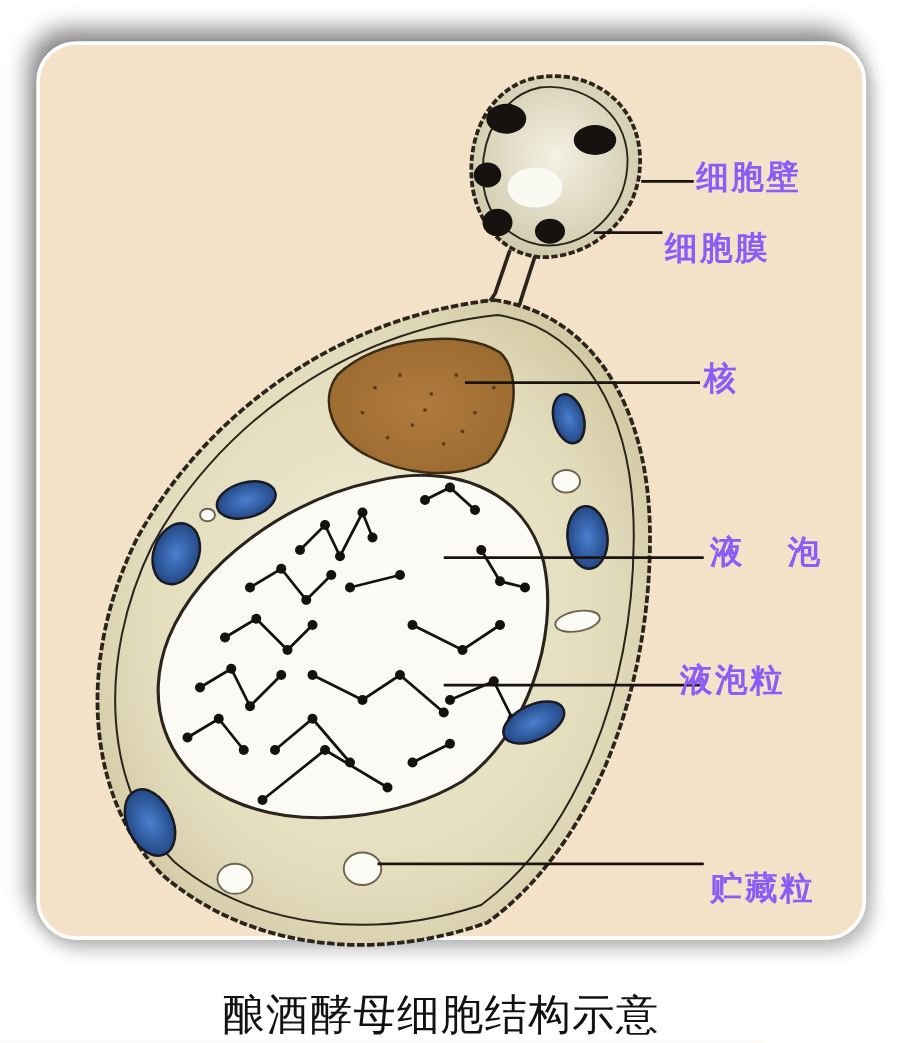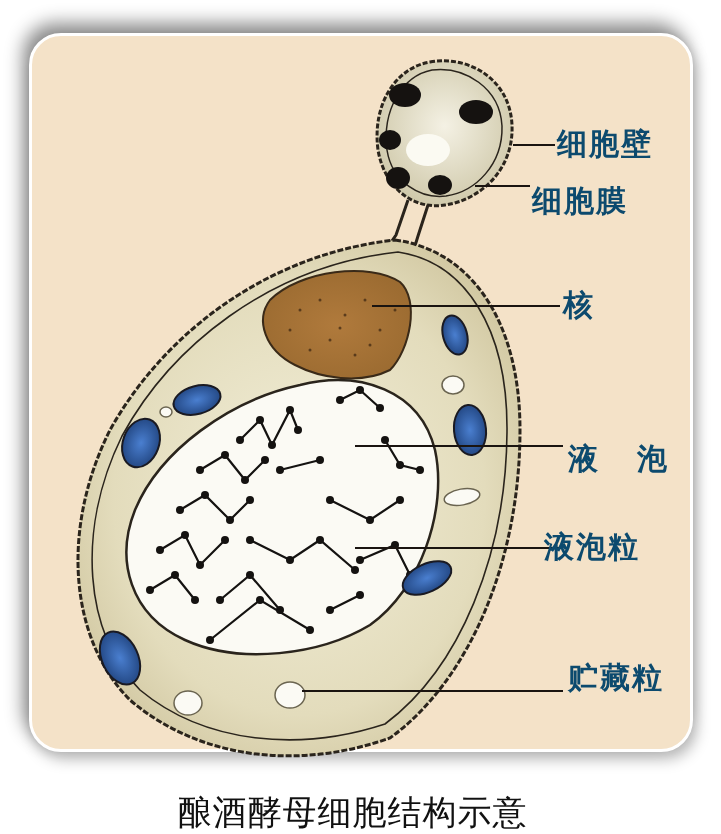--- a/index.html
+++ b/index.html
@@ -6,21 +6,21 @@
   body { width:721px; height:834px; position:relative; overflow:hidden; font-family:"DejaVu Sans", sans-serif; }
   .card {
     position:absolute; left:29px; top:33px; width:664px; height:719px;
     background:#f4e2c8; border:3px solid #ffffff; border-radius:32px;
     box-shadow: -6px -10px 18px rgba(0,0,0,0.45), 4px 8px 14px rgba(0,0,0,0.25);
     box-sizing:border-box; overflow:hidden;
   }
   svg.diagram { position:absolute; left:0; top:0; }
   .label {
     position:absolute; font-family:"DejaVu Serif", serif; font-weight:bold;
-    font-size:30px; color:#0c4a6e; letter-spacing:2px; white-space:nowrap;
+    font-size:26px; color:#8b5cf6; letter-spacing:2px; white-space:nowrap;
     line-height:1;
   }
   .caption {
     position:absolute; left:0; width:705px; top:795px; text-align:center;
     font-family:"DejaVu Sans", sans-serif; font-size:34px; color:#111;
     letter-spacing:1px; line-height:1;
   }
 </style>
 </head>
 <body>
@@ -172,17 +172,17 @@
     <line x1="372" y1="306" x2="560" y2="306"></line>
     <line x1="355" y1="446" x2="563" y2="446"></line>
     <line x1="355" y1="548" x2="563" y2="548"></line>
     <line x1="302" y1="691" x2="563" y2="691"></line>
   </g>
 </svg>
 
 <div class="label" style="left:557px; top:129px;">细胞壁</div>
 <div class="label" style="left:532px; top:186px;">细胞膜</div>
 <div class="label" style="left:563px; top:290px;">核</div>
-<div class="label" style="left:568px; top:444px; white-space:pre; letter-spacing:6px;">液  泡</div>
+<div class="label" style="left:568px; top:429px; white-space:pre; letter-spacing:6px;">液  泡</div>
 <div class="label" style="left:544px; top:532px;">液泡粒</div>
-<div class="label" style="left:568px; top:663px;">贮藏粒</div>
+<div class="label" style="left:568px; top:698px;">贮藏粒</div>
 
 <div class="caption">酿酒酵母细胞结构示意</div>
 
 </body></html>

